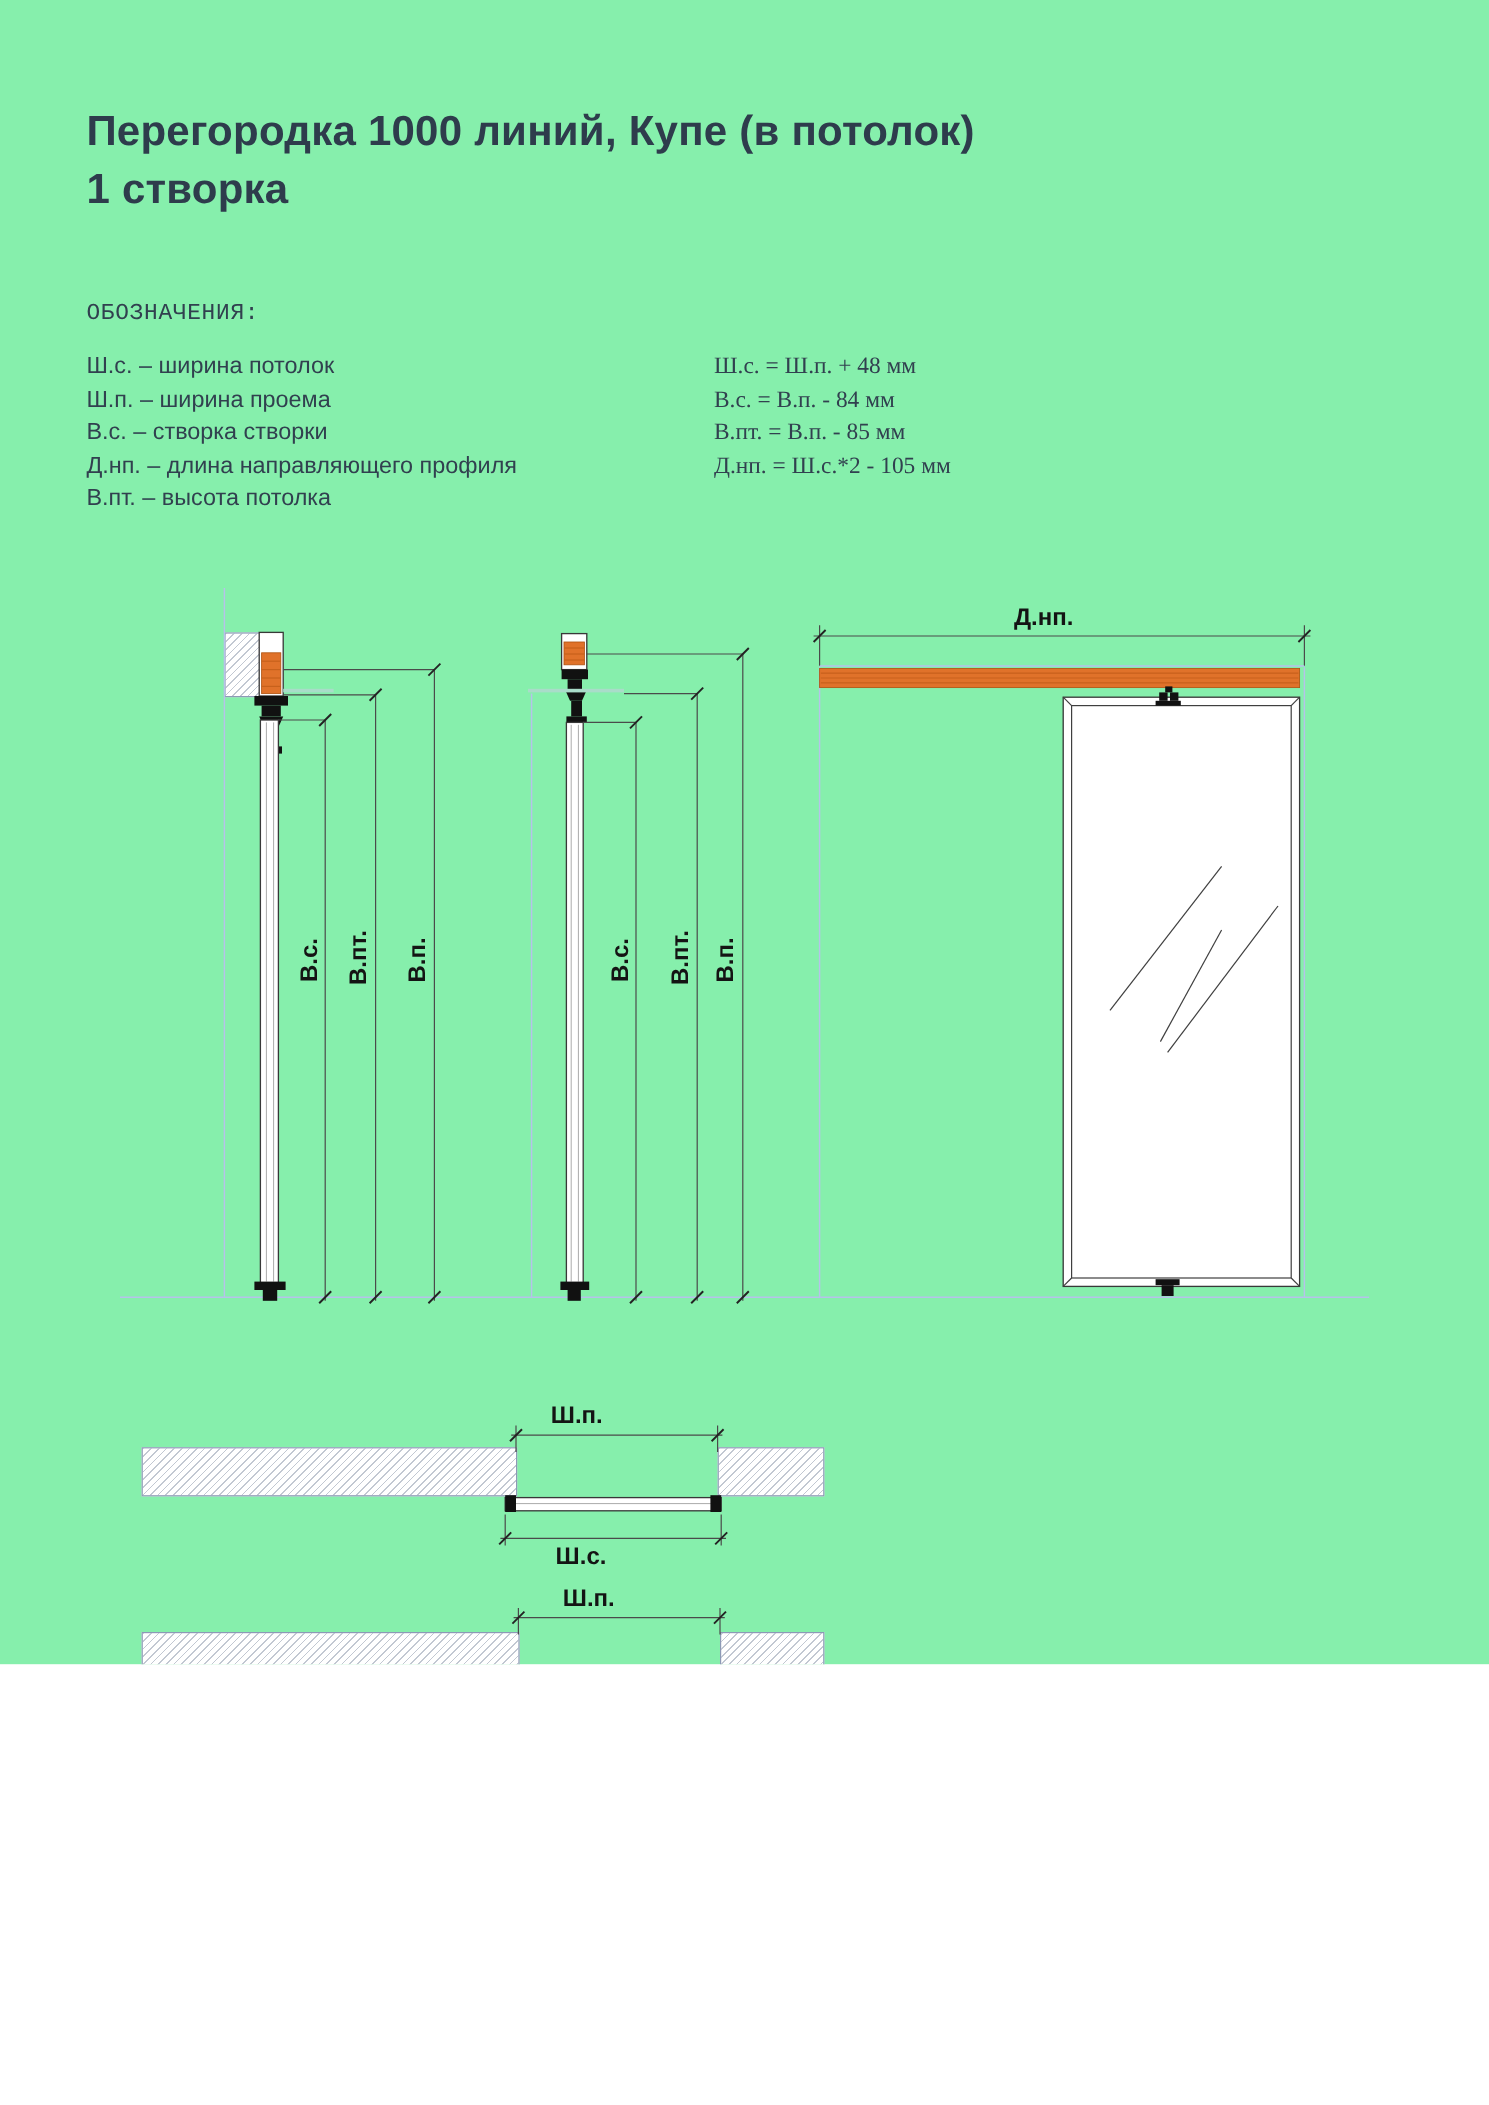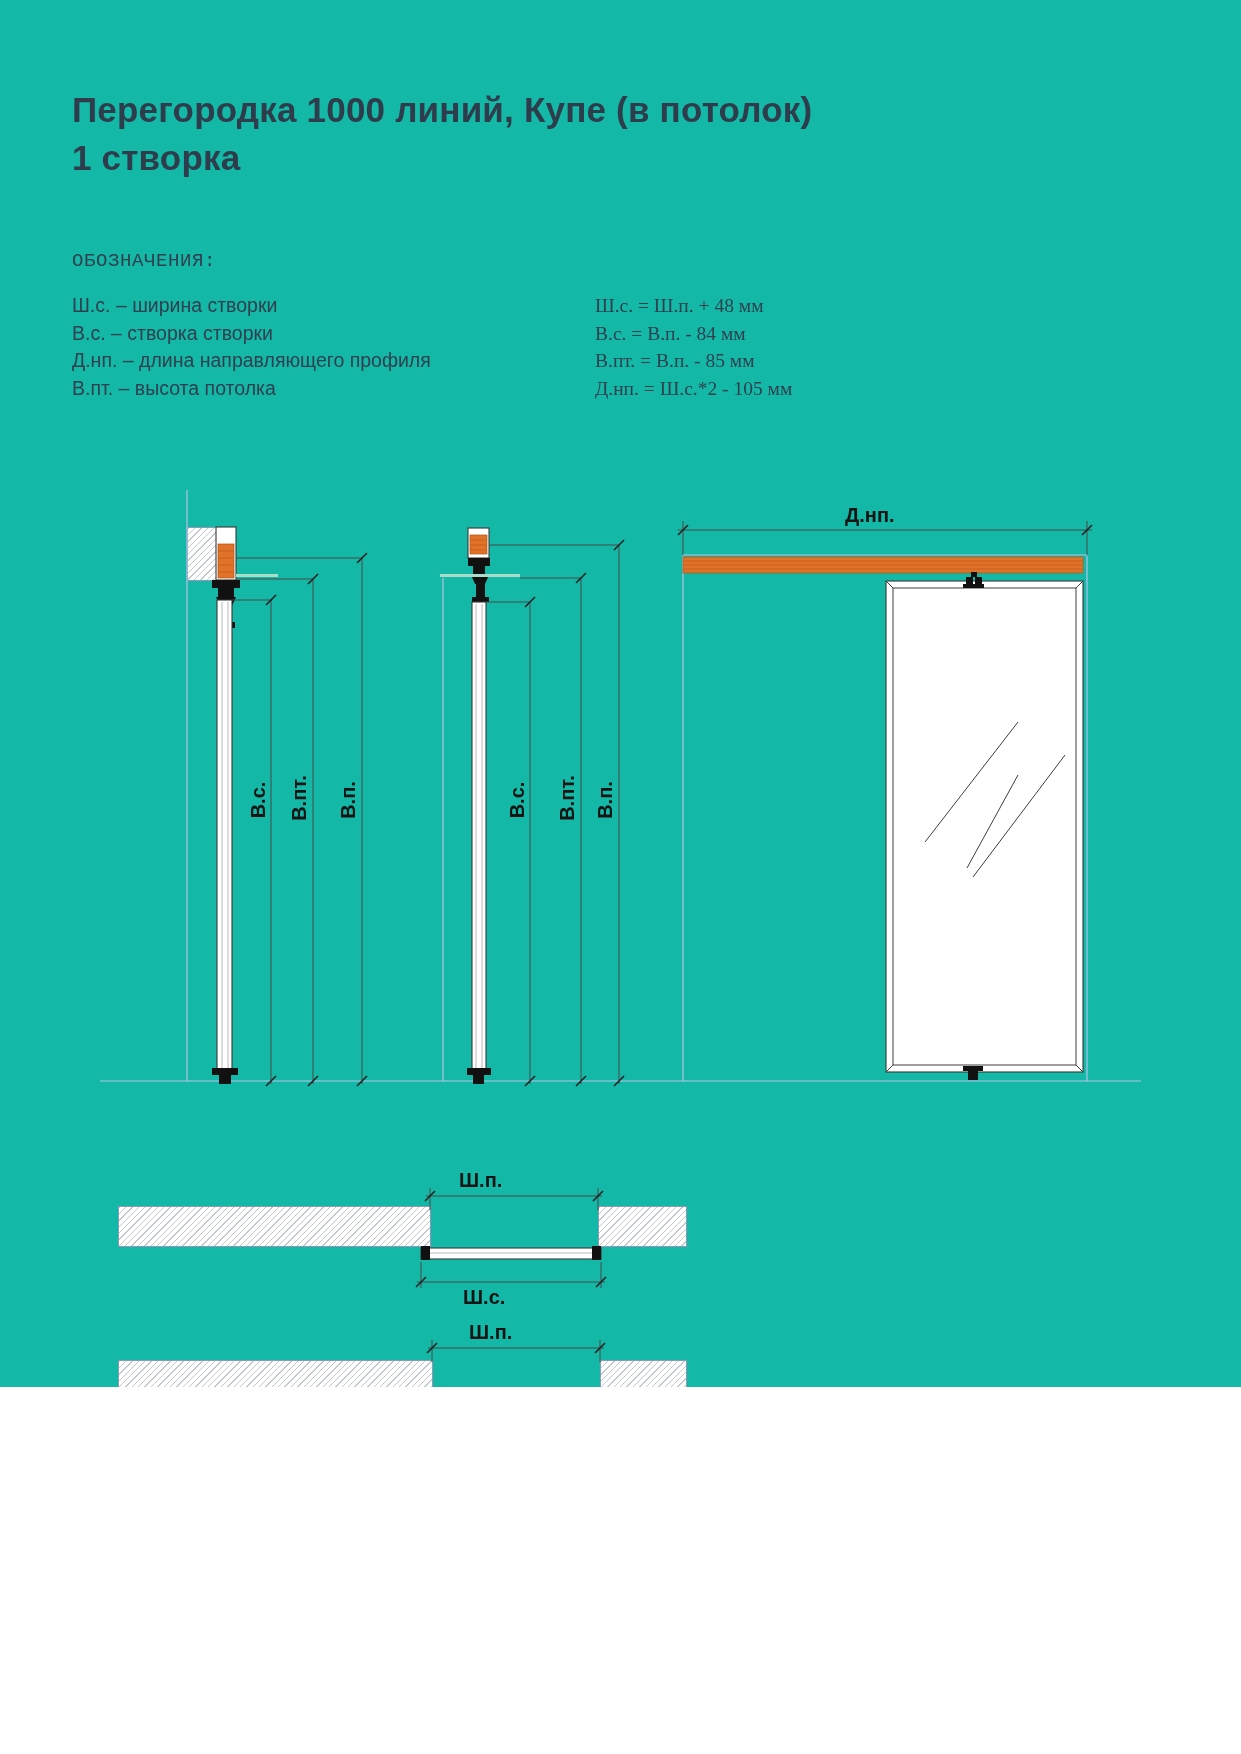--- a/index.html
+++ b/index.html
@@ -1,17 +1,17 @@
 <!DOCTYPE html>
 <html><head>
 <meta charset="utf-8">
 <style>
   html,body{margin:0;padding:0;background:#ffffff;}
   .canvas{
-    position:relative;width:1241px;height:1387px;background:#14b8a6;
+    position:relative;width:1241px;height:1387px;background:#86efac;
     font-family:"Liberation Sans", sans-serif;color:#31404f;overflow:hidden;
   }
   .t-title{
     position:absolute;left:72px;top:86px;font-size:35px;line-height:48px;
     font-weight:600;color:#2e3c4c;letter-spacing:.2px;
   }
   .t-heading{
     position:absolute;left:72px;top:250px;font-size:19px;font-weight:400;
     color:#31404f;letter-spacing:.6px;font-family:Liberation Mono, monospace;
   }
@@ -48,21 +48,22 @@
 <div class="canvas">
 
   <div class="t-title">
     <div>Перегородка 1000 линий, Купе (в потолок)</div>
     <div>1 створка</div>
   </div>
 
   <div class="t-heading">ОБОЗНАЧЕНИЯ:</div>
 
   <div class="legend-list">
-    <div class="legend-item">Ш.с. – ширина створки</div>
+    <div class="legend-item">Ш.с. – ширина потолок</div>
+    <div class="legend-item">Ш.п. – ширина проема</div>
     <div class="legend-item">В.с. – створка створки</div>
     <div class="legend-item">Д.нп. – длина направляющего профиля</div>
     <div class="legend-item">В.пт. – высота потолка</div>
   </div>
 
   <div class="formula-list">
     <div class="formula-item">Ш.с. = Ш.п. + 48 мм</div>
     <div class="formula-item">В.с. = В.п. - 84 мм</div>
     <div class="formula-item">В.пт. = В.п. - 85 мм</div>
     <div class="formula-item">Д.нп. = Ш.с.*2 - 105 мм</div>

